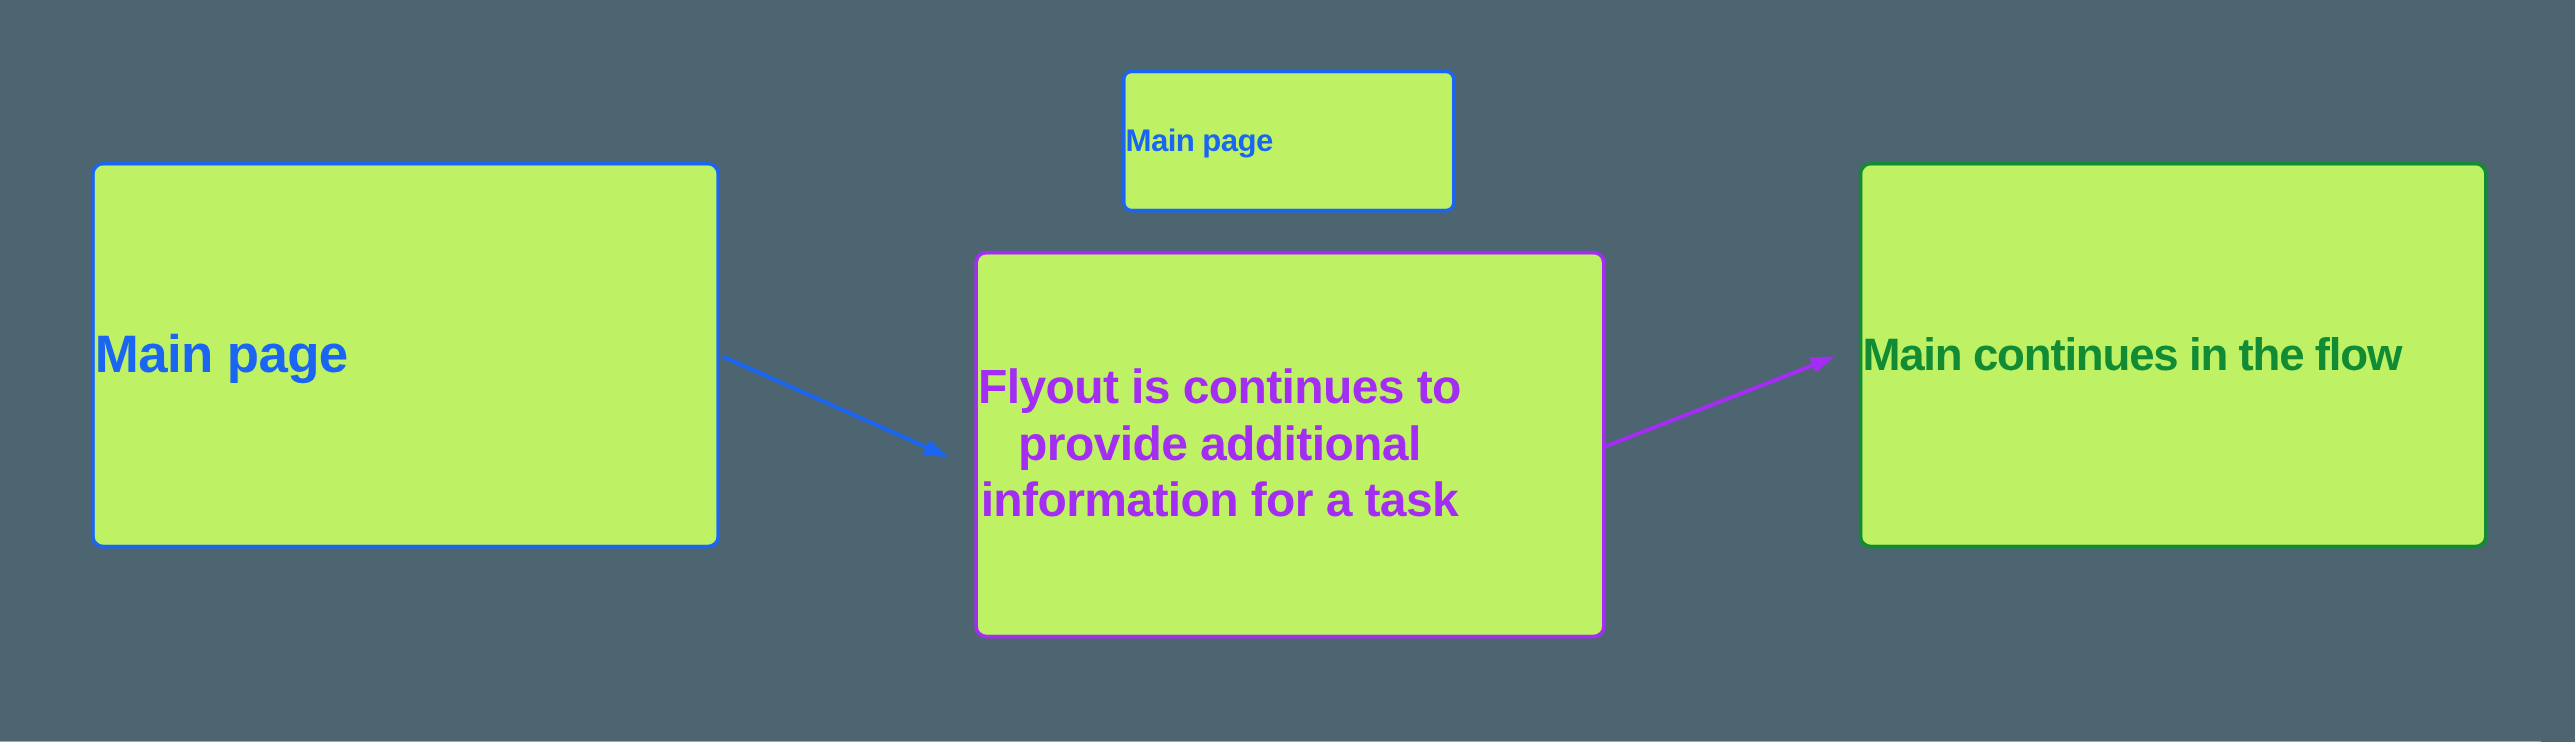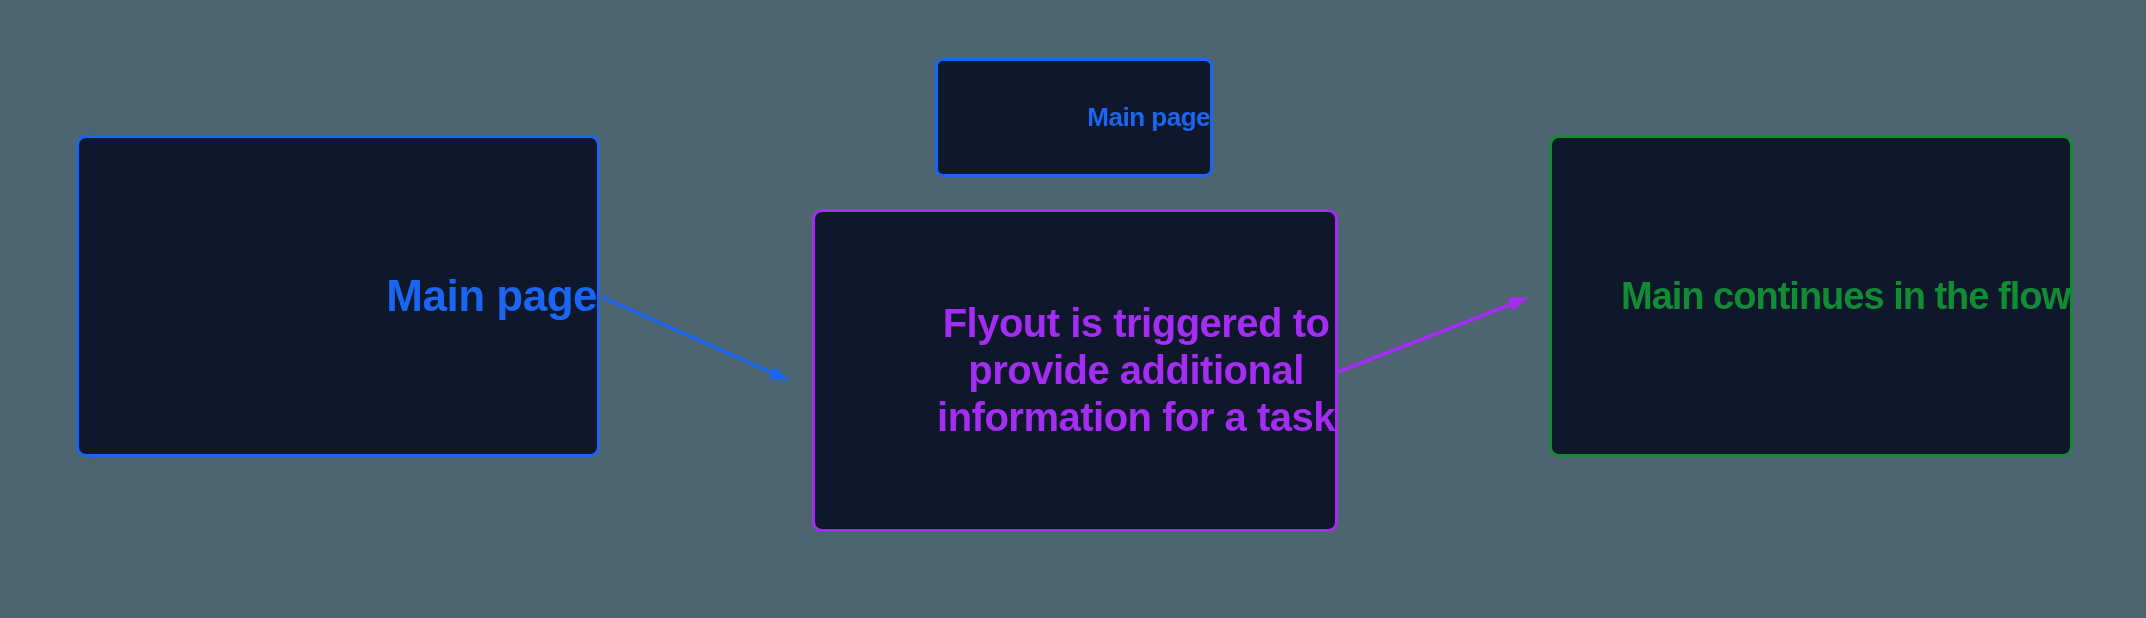--- a/index.html
+++ b/index.html
@@ -11,26 +11,26 @@
     font-family: "Liberation Sans", "DejaVu Sans", sans-serif;
   }
   .canvas {
     position: relative;
     width: 2146px;
     height: 618px;
     background: #4d6570;
   }
   .node {
     position: absolute;
-    background: #0f172a;
+    background: #bef264;
     border: 3px solid;
     border-radius: 10px;
     display: flex;
     align-items: center;
-    justify-content: flex-end;
+    justify-content: flex-start;
     text-align: center;
     box-sizing: border-box;
   }
   .node-label {
     font-weight: bold;
     letter-spacing: -0.5px;
     white-space: pre-line;
   }
   .node-main-left   { left: 76px;   top: 135px; width: 524px; height: 322px; }
   .node-main-left .node-label { font-size: 44px; }
@@ -68,21 +68,21 @@
 
   <div class="node node-main-left" style="border-color: rgb(26, 102, 242);">
     <span class="node-label" style="color: rgb(26, 102, 242);">Main page</span>
   </div>
 
   <div class="node node-main-small" style="border-color: rgb(26, 102, 242);">
     <span class="node-label" style="color: rgb(26, 102, 242);">Main page</span>
   </div>
 
   <div class="node node-flyout" style="border-color: rgb(163, 45, 242);">
-    <span class="node-label" style="color: rgb(163, 45, 242);">Flyout is triggered to
+    <span class="node-label" style="color: rgb(163, 45, 242);">Flyout is continues to
 provide additional
 information for a task</span>
   </div>
 
   <div class="node node-user" style="border-color: rgb(18, 140, 52);">
     <span class="node-label" style="color: rgb(18, 140, 52);">Main continues in the flow</span>
   </div>
 
 </div>
 

